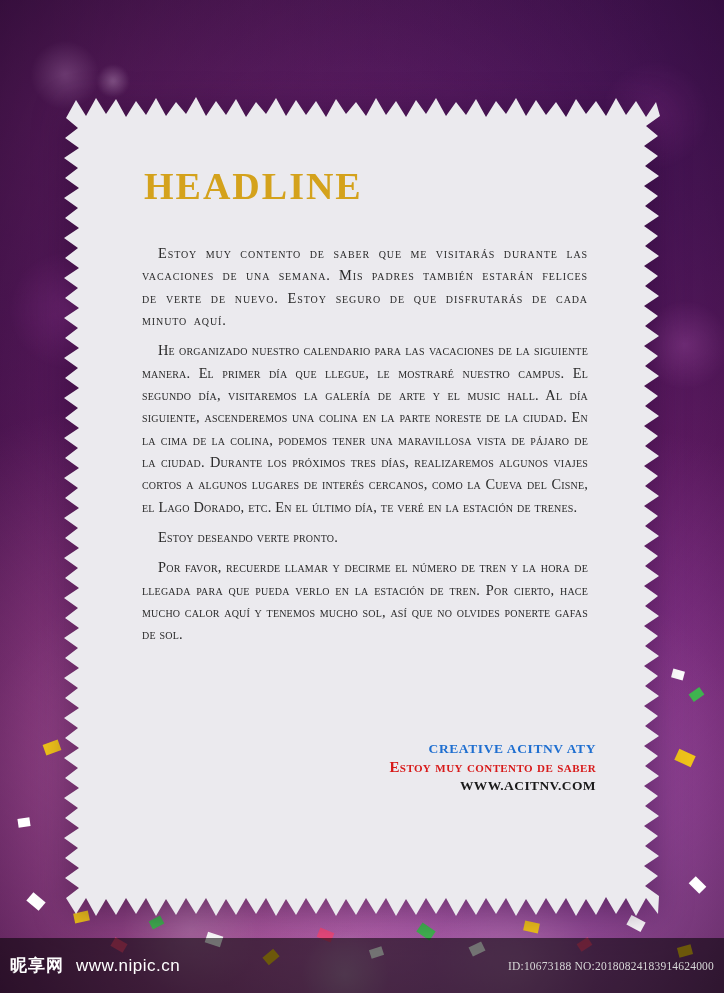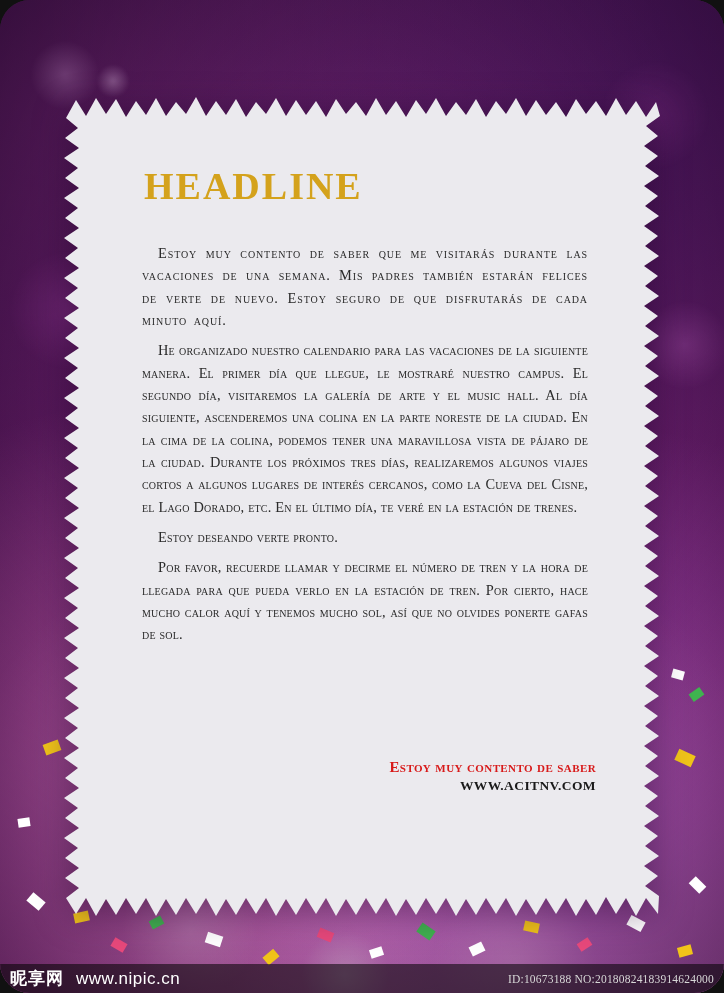--- a/index.html
+++ b/index.html
@@ -6,21 +6,20 @@
     margin: 0;
     padding: 0;
     background: #111;
   }
   .page {
     position: relative;
     width: 724px;
     height: 993px;
     overflow: hidden;
     font-family: "Liberation Serif", serif;
-    border-radius: 30px;
   }
 
   
   .bg {
     position: absolute;
     inset: 0;
     background:
       radial-gradient(circle at 18% 78%, rgba(255,140,220,0.55) 0%, rgba(255,140,220,0) 38%),
       radial-gradient(circle at 82% 84%, rgba(220,130,255,0.50) 0%, rgba(220,130,255,0) 40%),
       radial-gradient(circle at 50% 96%, rgba(255,190,240,0.45) 0%, rgba(255,190,240,0) 45%),
@@ -128,21 +127,21 @@
     letter-spacing: 0.4px;
     margin-top: 2px;
   }
 
   
   .watermark {
     position: absolute;
     left: 0;
     bottom: 0;
     width: 724px;
-    height: 29px;
+    height: 55px;
     background: rgba(0,0,0,0.55);
     display: flex;
     align-items: center;
     box-sizing: border-box;
     padding: 0 10px;
   }
   .wm-logo {
     display: flex;
     align-items: center;
     gap: 6px;
@@ -220,20 +219,21 @@
 
       <div class="body-block">
         <p class="para p1 indent">Estoy muy contento de saber que me visitarás durante las vacaciones de una semana. Mis padres también estarán felices de verte de nuevo. Estoy seguro de que disfrutarás de cada minuto aquí.</p>
         <p class="para indent">He organizado nuestro calendario para las vacaciones de la siguiente manera. El primer día que llegue, le mostraré nuestro campus. El segundo día, visitaremos la galería de arte y el music hall. Al día siguiente, ascenderemos una colina en la parte noreste de la ciudad. En la cima de la colina, podemos tener una maravillosa vista de pájaro de la ciudad. Durante los próximos tres días, realizaremos algunos viajes cortos a algunos lugares de interés cercanos, como la Cueva del Cisne, el Lago Dorado, etc. En el último día, te veré en la estación de trenes.</p>
         <p class="para indent">Estoy deseando verte pronto.</p>
         <p class="para indent">Por favor, recuerde llamar y decirme el número de tren y la hora de llegada para que pueda verlo en la estación de tren. Por cierto, hace mucho calor aquí y tenemos mucho sol, así que no olvides ponerte gafas de sol.</p>
       </div>
     </div>
 
     <div class="footer">
+      <div class="line1">CREATIVE ACITNV ATY</div>
       <div class="line2">Estoy muy contento de saber</div>
       <div class="line3">WWW.ACITNV.COM</div>
     </div>
   </div>
 
   <div class="watermark">
     <div class="wm-logo">
       <span class="wm-logo-cn">昵享网</span>
     </div>
     <span class="wm-url">www.nipic.cn</span>

